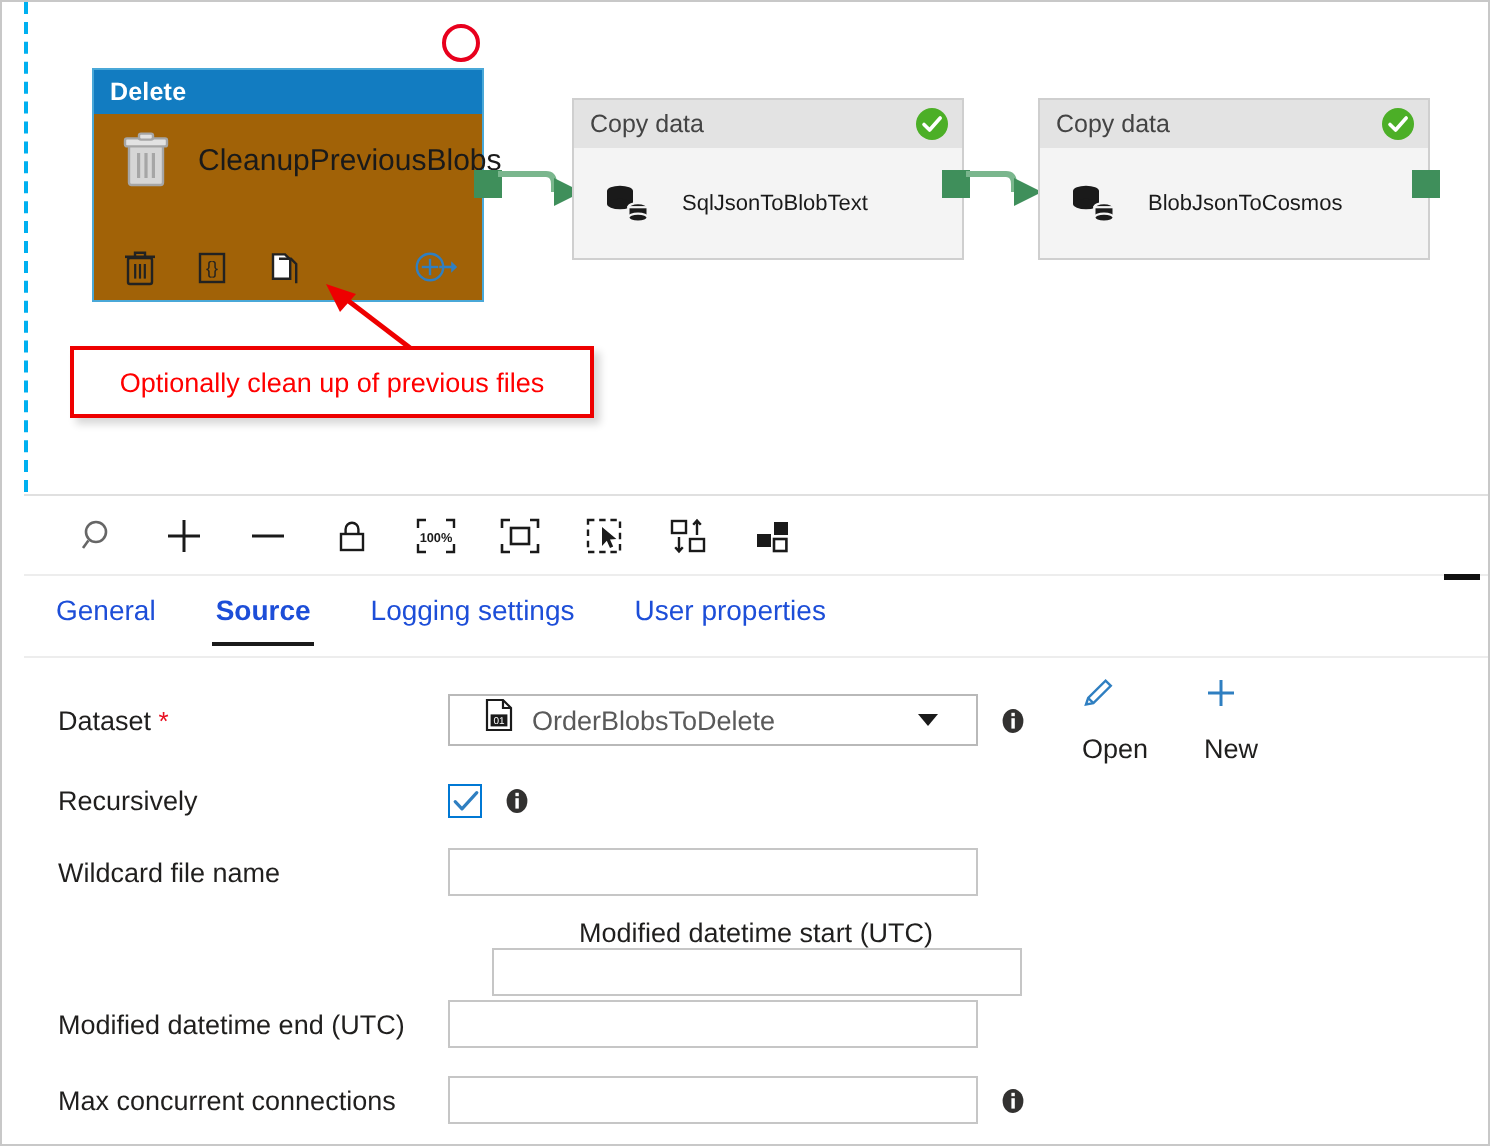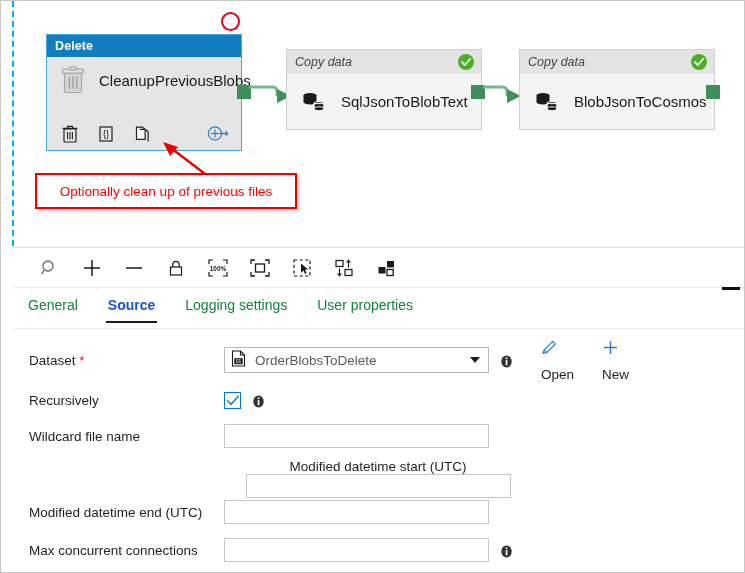--- a/index.html
+++ b/index.html
@@ -37,21 +37,21 @@
     height: 245px;
     border-left: 2px dashed #00b0f0;
   }
 
   
   .node-delete {
     position: absolute;
     left: 45px; top: 33px;
     width: 196px;
     height: 117px;
-    background: #e5e5e5;
+    background: #a16207;
     border: 1px solid #4aa8d8;
     box-sizing: border-box;
   }
   .node-delete-header {
     height: 22px;
     background: #127cc1;
     color: #ffffff;
     font-size: 12.5px;
     line-height: 22px;
     padding-left: 8px;
@@ -107,37 +107,36 @@
   #node-copy-2 { left: 518px; }
   .node-copy-header {
     position: relative;
     height: 24px;
     background: #e3e3e3;
     font-size: 12.5px;
     line-height: 24px;
     color: #444444;
     padding-left: 8px;
     box-sizing: border-box;
-    font-style: italic;
   }
   .check-badge {
     position: absolute;
     right: 7px; top: 4px;
     width: 16px; height: 16px;
   }
   .node-copy-body {
     display: flex;
     align-items: center;
     height: 55px;
     padding-left: 14px;
     gap: 14px;
   }
   .db-icon { width: 26px; height: 24px; flex: 0 0 auto; }
   .node-copy-title {
-    font-size: 15px;
+    font-size: 11px;
     color: #1a1a1a;
     white-space: nowrap;
   }
 
   
   .conn { position: absolute; }
   .handle-sq {
     position: absolute;
     width: 14px; height: 14px;
     background: #3f8f5b;
@@ -207,21 +206,21 @@
     left: 11px; top: 292px;
     width: 733px;
     height: 36px;
     display: flex;
     align-items: flex-start;
     border-bottom: 1px solid #ededed;
     box-sizing: border-box;
   }
   .tab {
     font-size: 14px;
-    color: #15803d;
+    color: #1d4ed8;
     padding: 4px 2px 8px 2px;
     margin-right: 26px;
     cursor: pointer;
     white-space: nowrap;
   }
   .tab:first-child { margin-left: 14px; }
   .tab.active {
     color: #1d4ed8;
     font-weight: bold;
     border-bottom: 2px solid #1a1a1a;
@@ -254,21 +253,21 @@
   .fctrl { position: relative; display: flex; align-items: center; }
 
   .dropdown {
     width: 265px;
     height: 26px;
     border: 1px solid #b9b9b9;
     background: #ffffff;
     box-sizing: border-box;
     display: flex;
     align-items: center;
-    padding: 0 6px;
+    padding: 0 17px;
     cursor: pointer;
   }
   .dd-value {
     font-size: 13.5px;
     color: #5a5a5a;
     margin-left: 9px;
     flex: 1;
     white-space: nowrap;
     overflow: hidden;
   }

